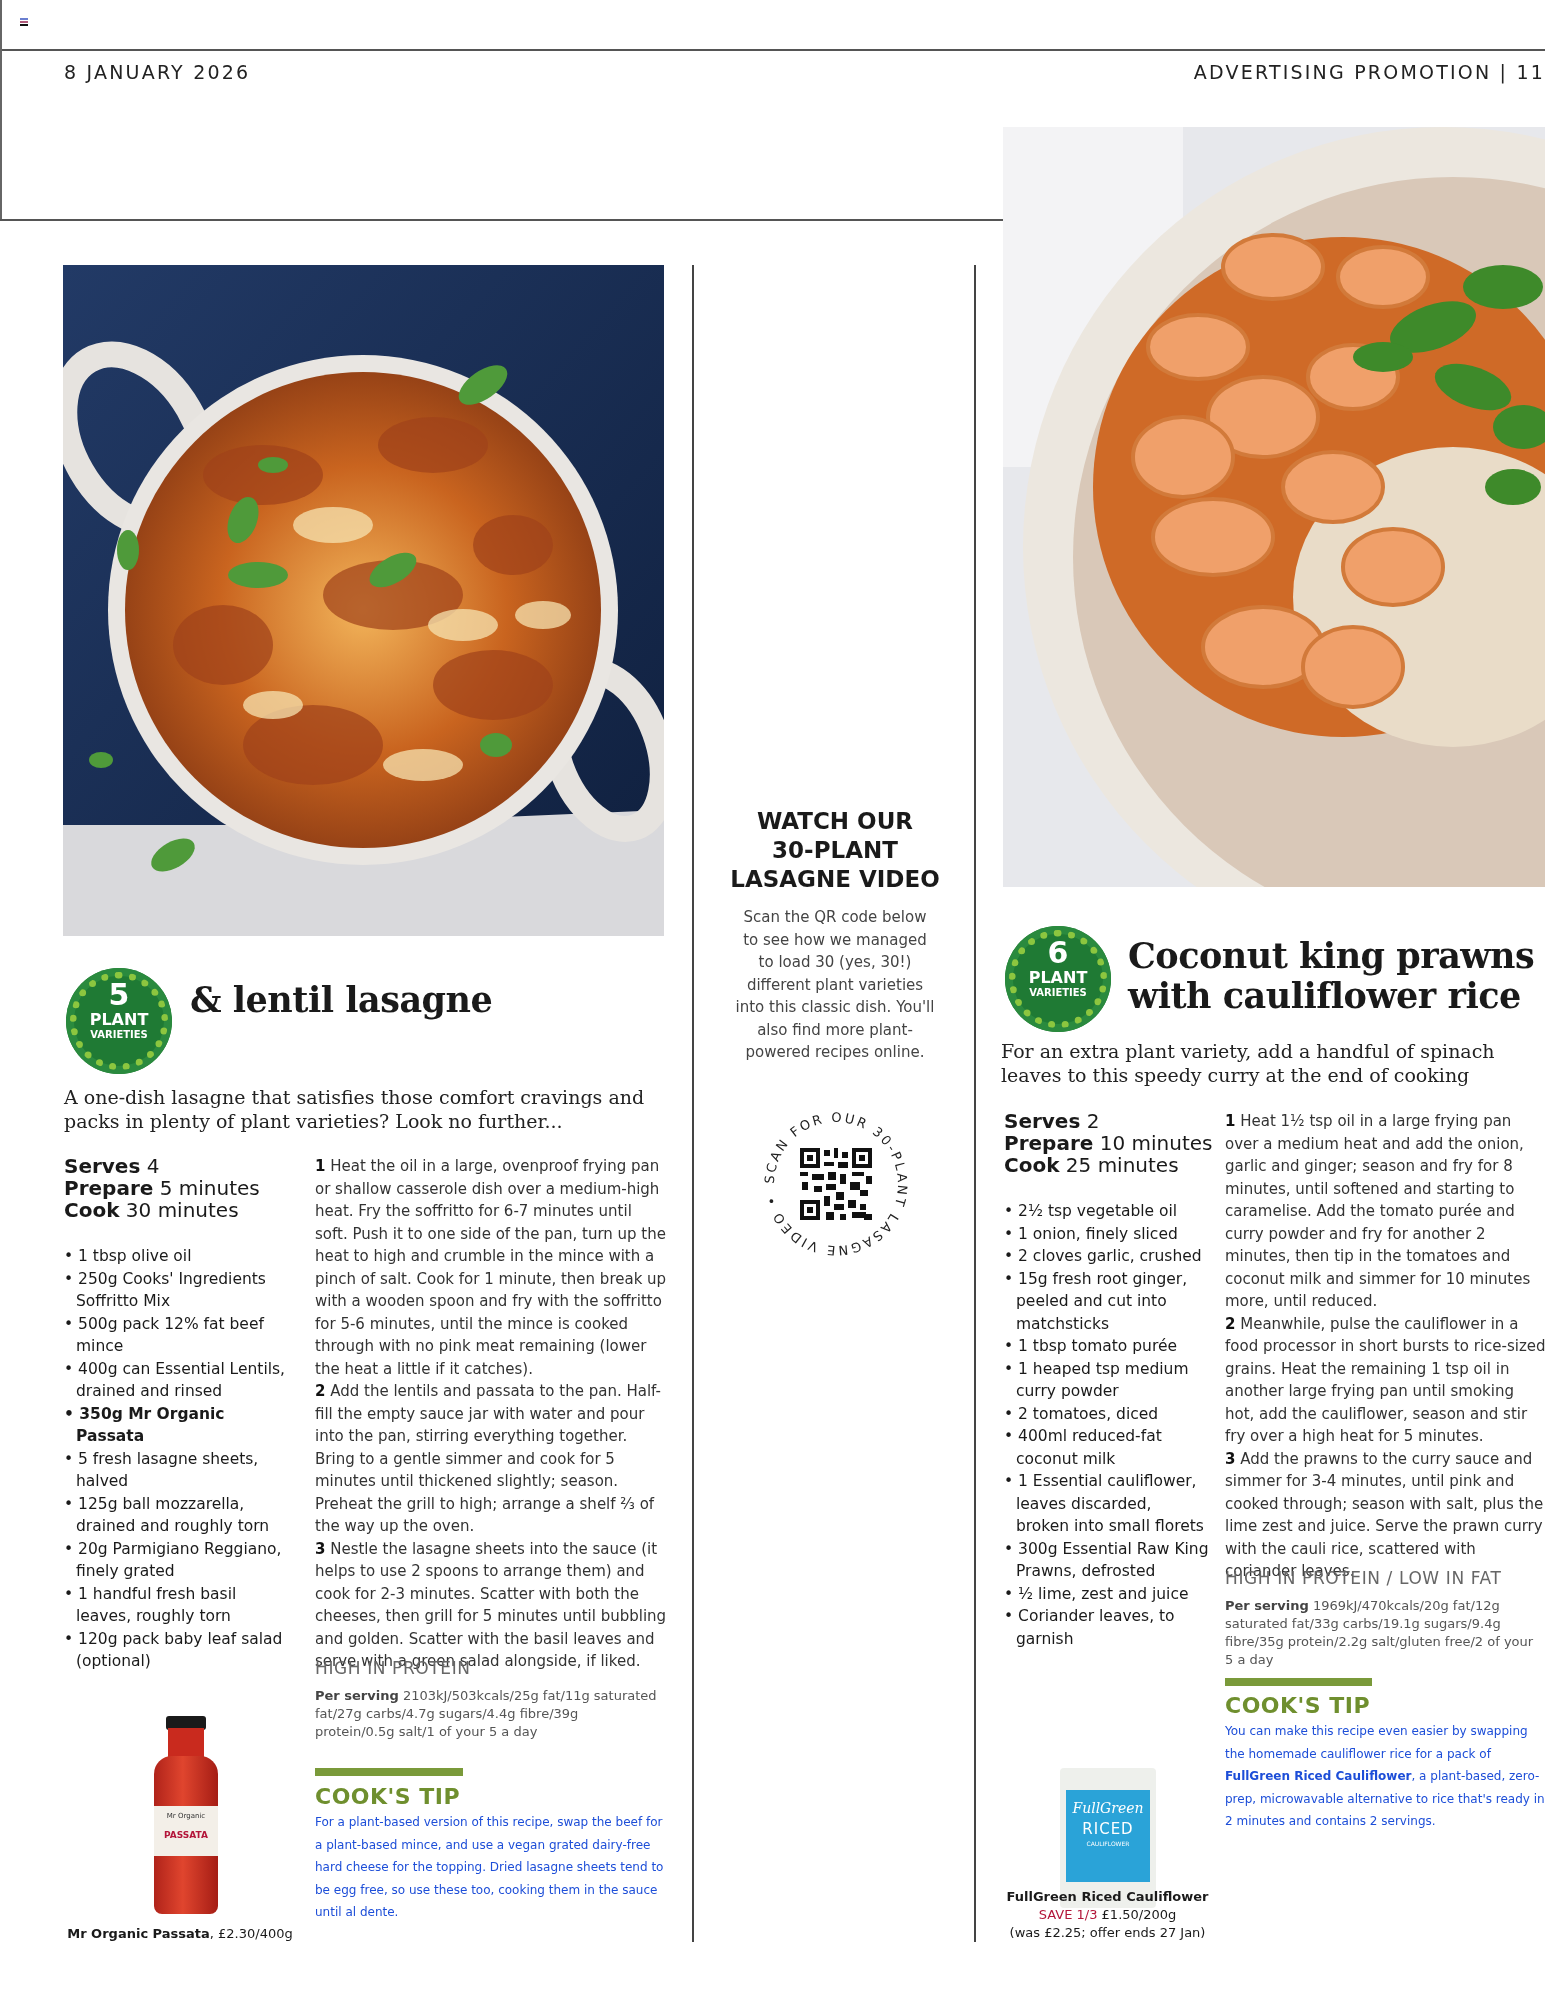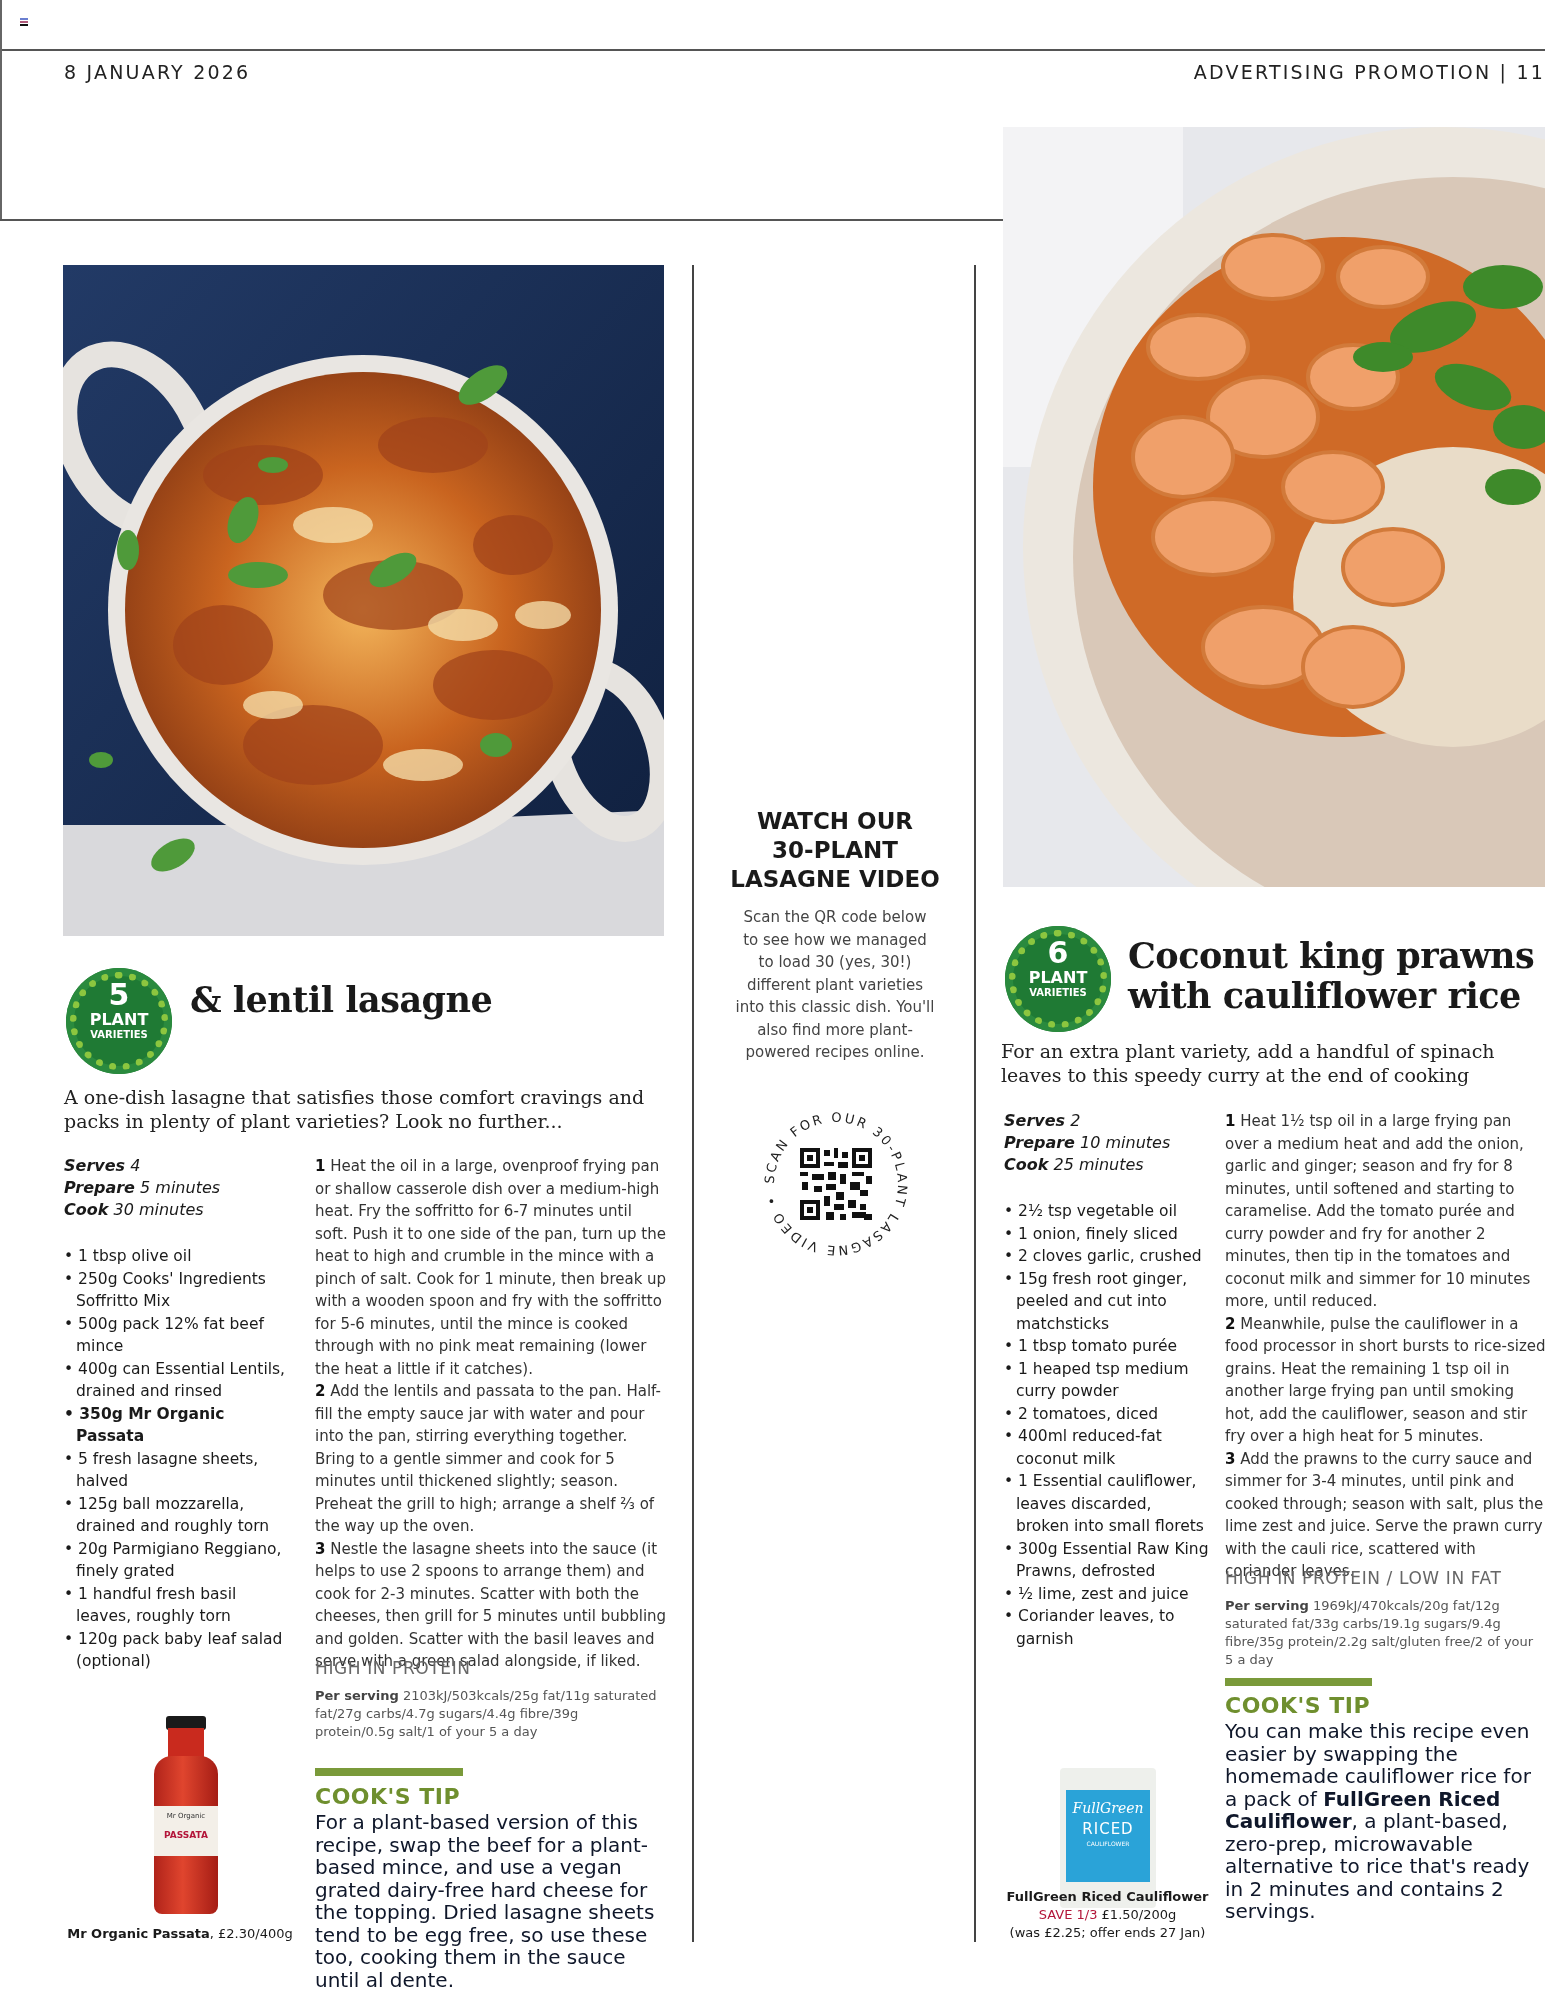--- a/index.html
+++ b/index.html
@@ -13,34 +13,34 @@
   .hdr { font-family:"DejaVu Sans", sans-serif; font-size:19px; letter-spacing:2.2px; color:#222; top:61px; }
   .photo { overflow:hidden; }
   .badge { width:106px; height:106px; border-radius:50%; background:#1f7a34; color:#fff; text-align:center;
            box-shadow: inset 0 0 0 8px #2a8a3e; }
   .badge .leafring { position:absolute; inset:4px; border-radius:50%; border:7px dotted #8cc63f; }
   .badge .num { position:absolute; left:0; right:0; top:12px; font-size:30px; font-weight:bold; line-height:30px; }
   .badge .plant { position:absolute; left:0; right:0; top:44px; font-size:16px; font-weight:bold; line-height:16px; }
   .badge .var { position:absolute; left:0; right:0; top:61px; font-size:10px; font-weight:bold; line-height:12px; }
   .title { font-family:"DejaVu Serif", serif; font-weight:bold; font-size:35px; line-height:40px; color:#1a1a1a; letter-spacing:-0.5px; }
   .intro { font-family:"DejaVu Serif", serif; font-size:19px; line-height:24px; color:#222; }
-  .meta { font-size:16px; line-height:22px; color:#1a1a1a;font-style:italic; }
+  .meta { font-size:20px; line-height:22px; color:#1a1a1a; }
   .meta b { font-weight:bold; }
   ul.ing { list-style:none; margin:0; padding:0; font-size:15.5px; line-height:22.5px; color:#1a1a1a; }
   ul.ing li { padding-left:12px; text-indent:-12px; }
   ul.ing li::before { content:"• "; }
   .method { font-size:15px; line-height:22.5px; color:#333; }
   .method p { margin:0; }
   .method b { color:#111; }
   .claim { font-size:17px; letter-spacing:0.6px; color:#666; line-height:24px; }
   .nutrition { font-size:13px; line-height:18px; color:#555; }
   .nutrition b { color:#444; }
   .tipbar { height:8px; background:#7a9a3a; }
   .tiphead { font-size:22px; font-weight:bold; color:#6f8f2e; letter-spacing:0.5px; line-height:26px; }
-  .tiptext { font-size:20px; line-height:22.5px; color:#0f172a; }
+  .tiptext { font-size:12px; line-height:22.5px; color:#1d4ed8; }
   .caption { font-size:13px; line-height:18px; color:#1a1a1a; text-align:center; }
   .save { color:#b3163a; }
   .video-title { font-size:23px; font-weight:bold; line-height:29px; text-align:center; color:#1a1a1a;margin-top:12px; }
   .video-text { font-size:15px; line-height:22.5px; text-align:center; color:#444; }
   .qr-wrap { width:160px; height:160px; border-radius:50%; }
 </style>
 </head>
 <body>
 
 <div class="abs top-icon">

